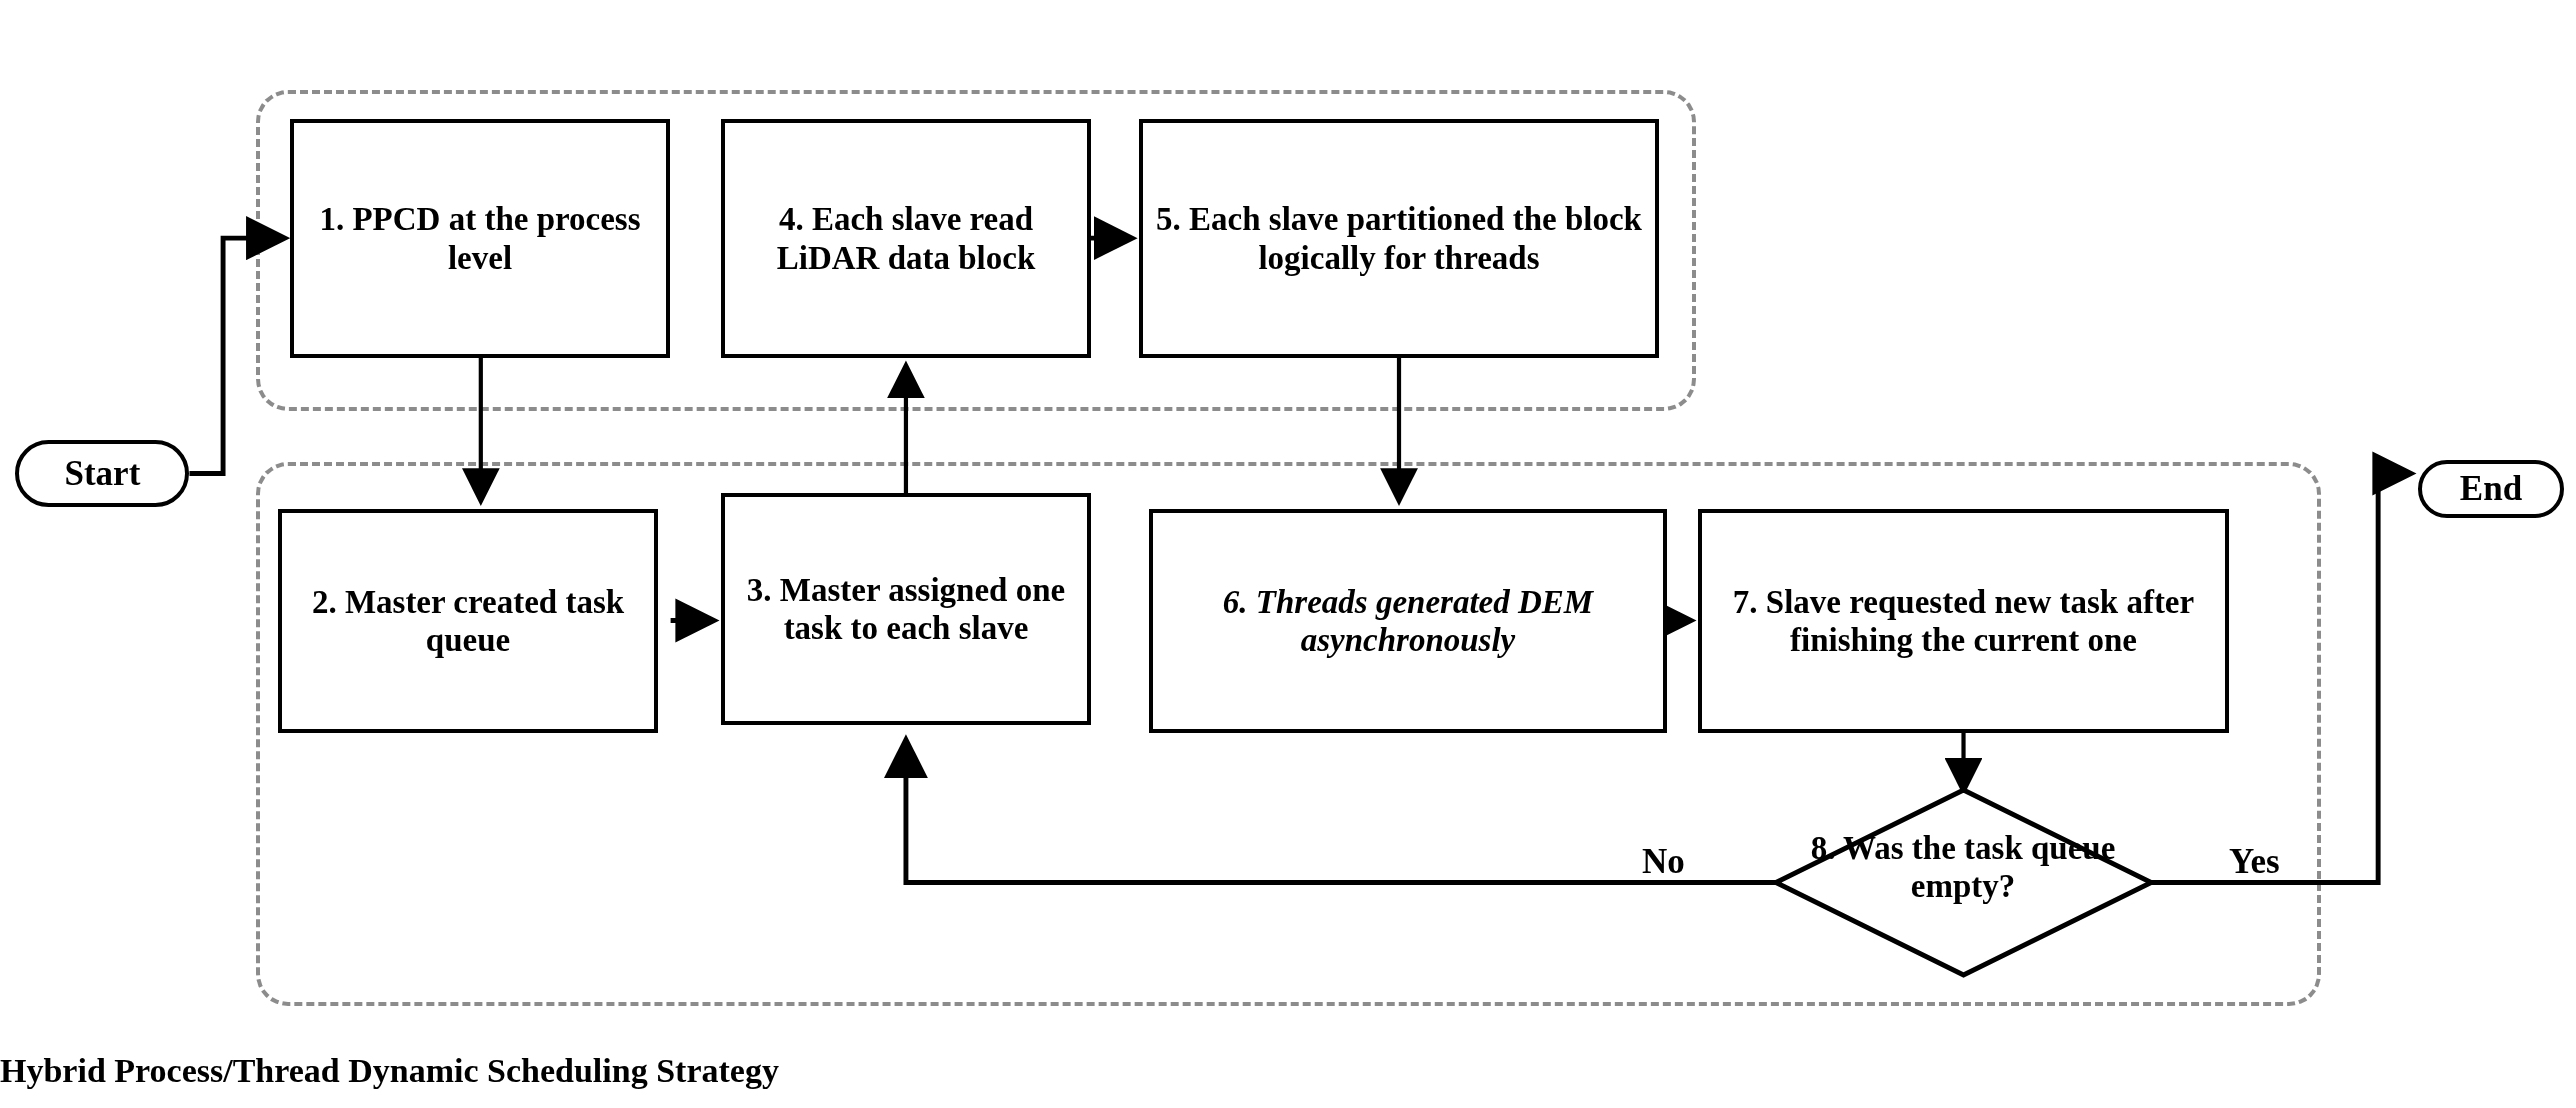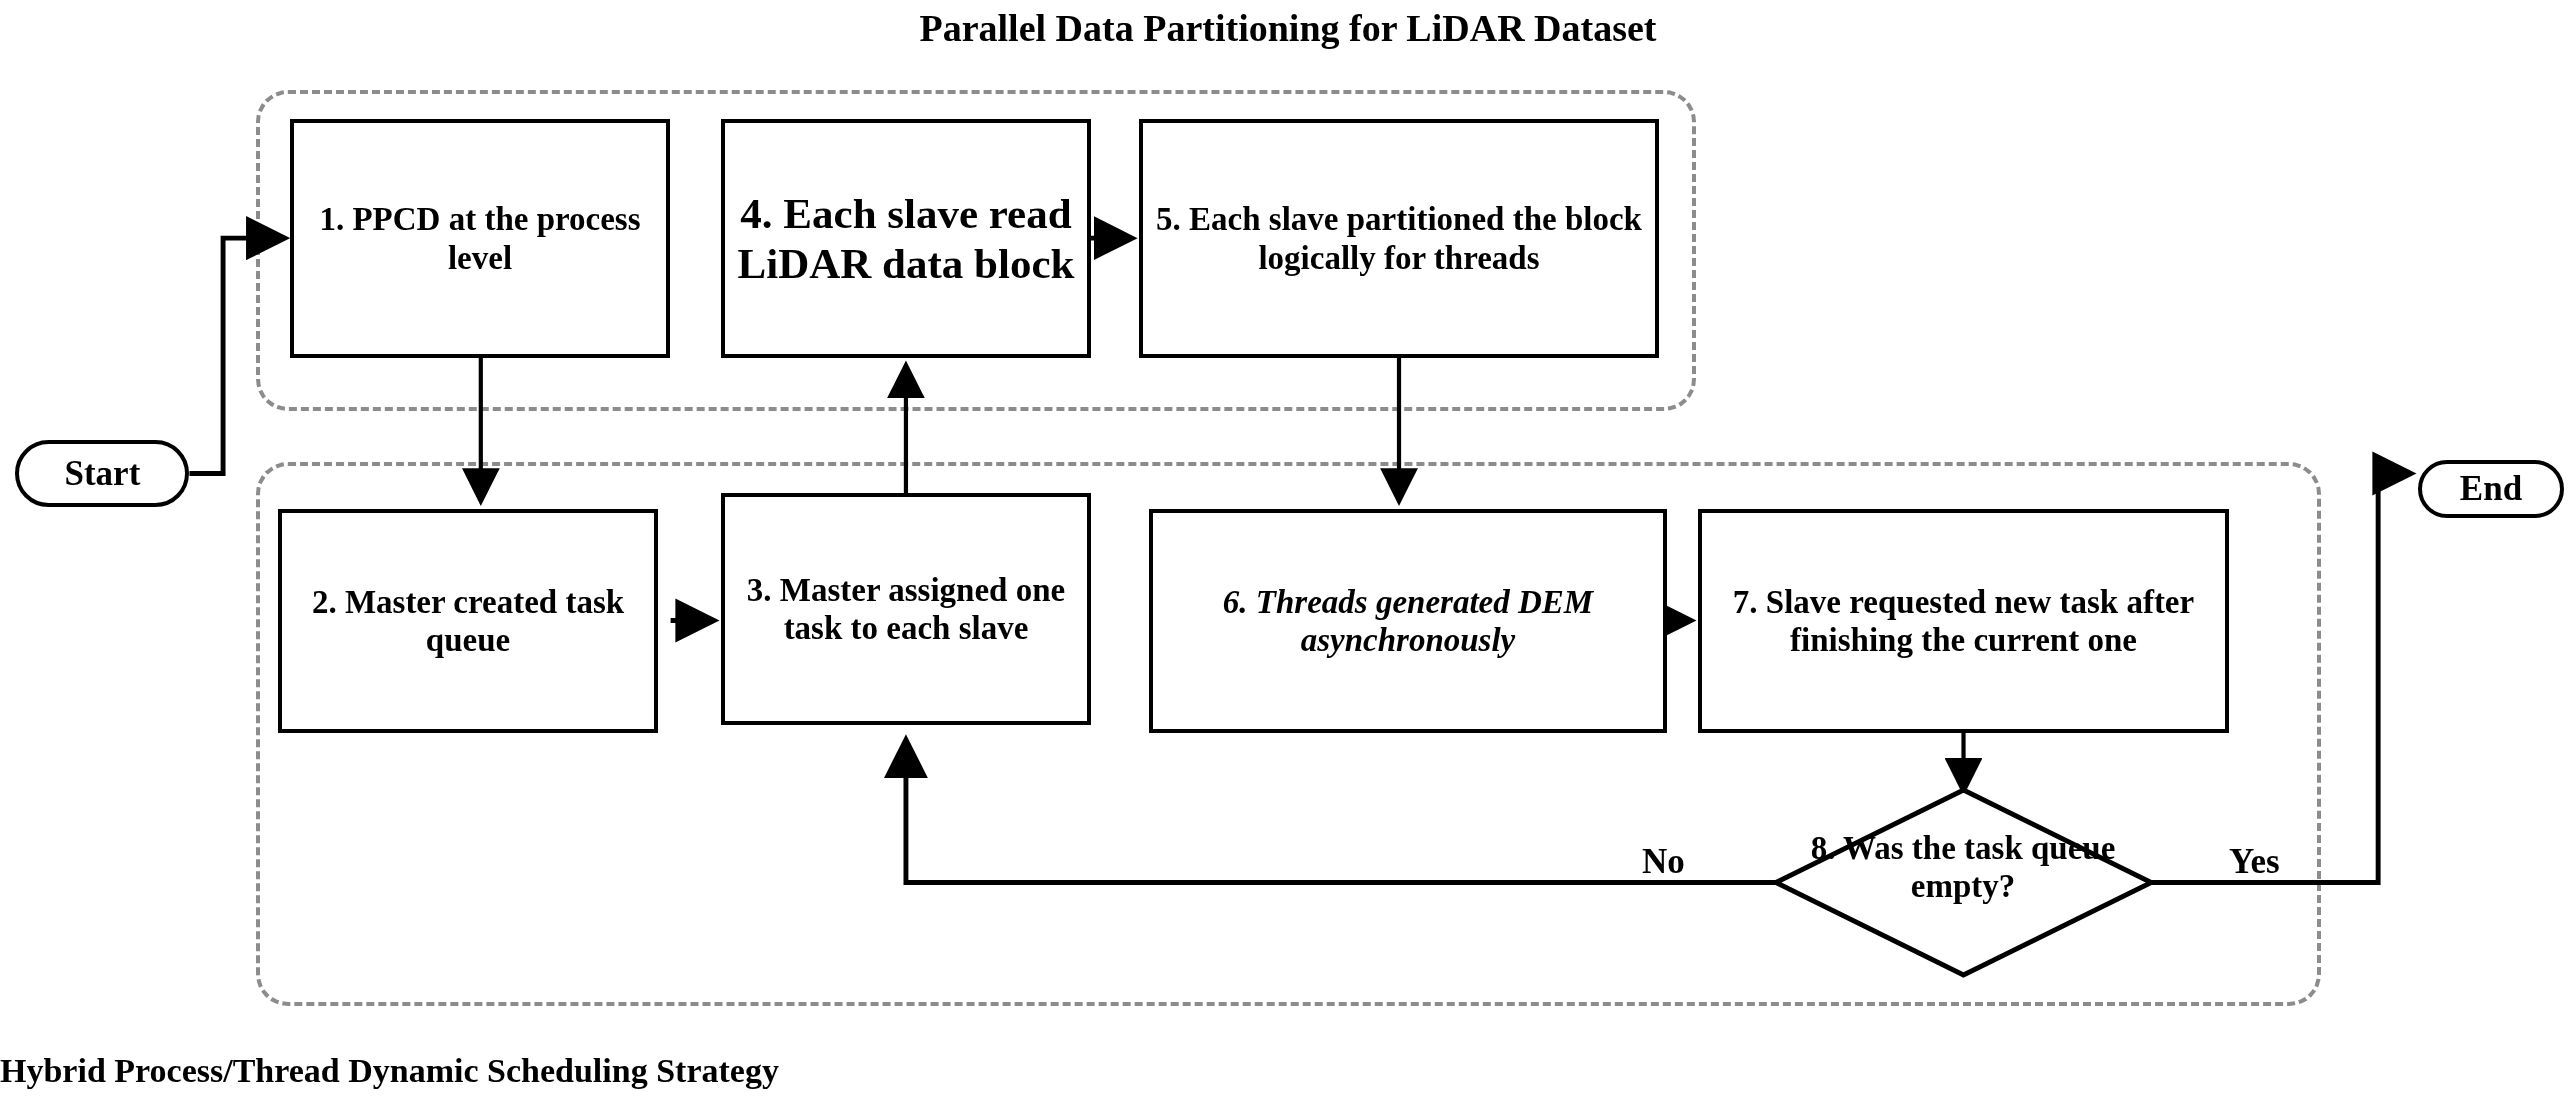--- a/index.html
+++ b/index.html
@@ -28,21 +28,21 @@
 
   
   .node{
     position:absolute;box-sizing:border-box;border:4.2px solid #000;background:#fff;
     display:flex;align-items:center;justify-content:center;text-align:center;
     font-weight:bold;line-height:1.16;padding:2.8px 7px;
   }
   .node span{display:block;width:100%;}
 
   #box-1{left:290px;top:119px;width:380px;height:239px;font-size:33px;}
-  #box-4{left:721px;top:119px;width:370px;height:239px;font-size:43px;}
+  #box-4{left:721px;top:119px;width:370px;height:239px;font-size:33px;}
   #box-5{left:1139px;top:119px;width:520px;height:239px;font-size:33px;}
 
   #box-2{left:278px;top:509px;width:380px;height:224px;font-size:33px;}
   #box-3{left:721px;top:493px;width:370px;height:232px;font-size:33px;}
   #box-6{left:1149px;top:509px;width:518px;height:224px;font-size:33px;font-style:italic;}
   #box-7{left:1698px;top:509px;width:531px;height:224px;font-size:33px;}
 
   
   .terminator{
     position:absolute;box-sizing:border-box;border:4.9px solid #000;background:#fff;
@@ -62,21 +62,20 @@
     position:absolute;font-size:35px;font-weight:bold;
   }
   #label-no{left:1642px;top:842px;}
   #label-yes{left:2229px;top:842px;}
 </style>
 </head>
 <body>
 
 <div class="canvas">
 
-  <div class="title">Parallel Data Partitioning for LiDAR Dataset</div>
 
   <div class="group" id="group-upper"></div>
   <div class="group" id="group-lower"></div>
 
   <svg class="layer" viewBox="0 0 3677 1582">
     <defs>
       <marker id="ah" markerWidth="9" markerHeight="9" refX="7.6" refY="4.5" orient="auto" markerUnits="strokeWidth">
         <path d="M0,0 L9,4.5 L0,9 z" fill="#000"></path>
       </marker>
     </defs>

